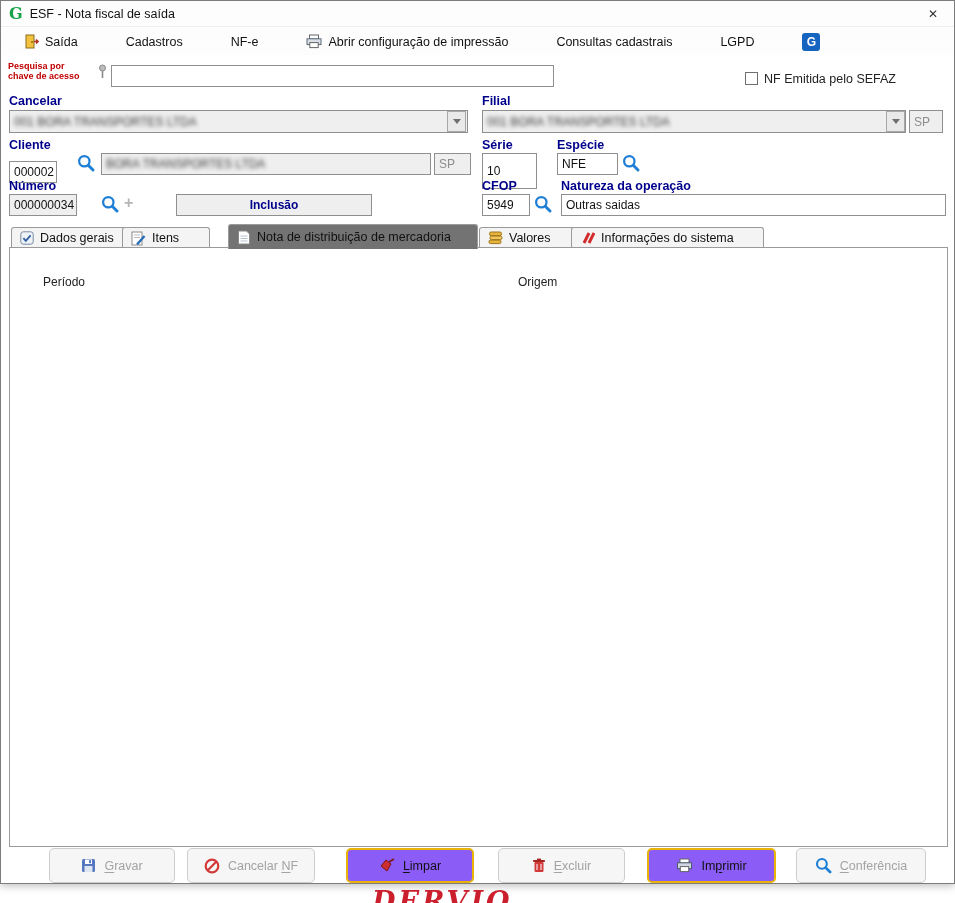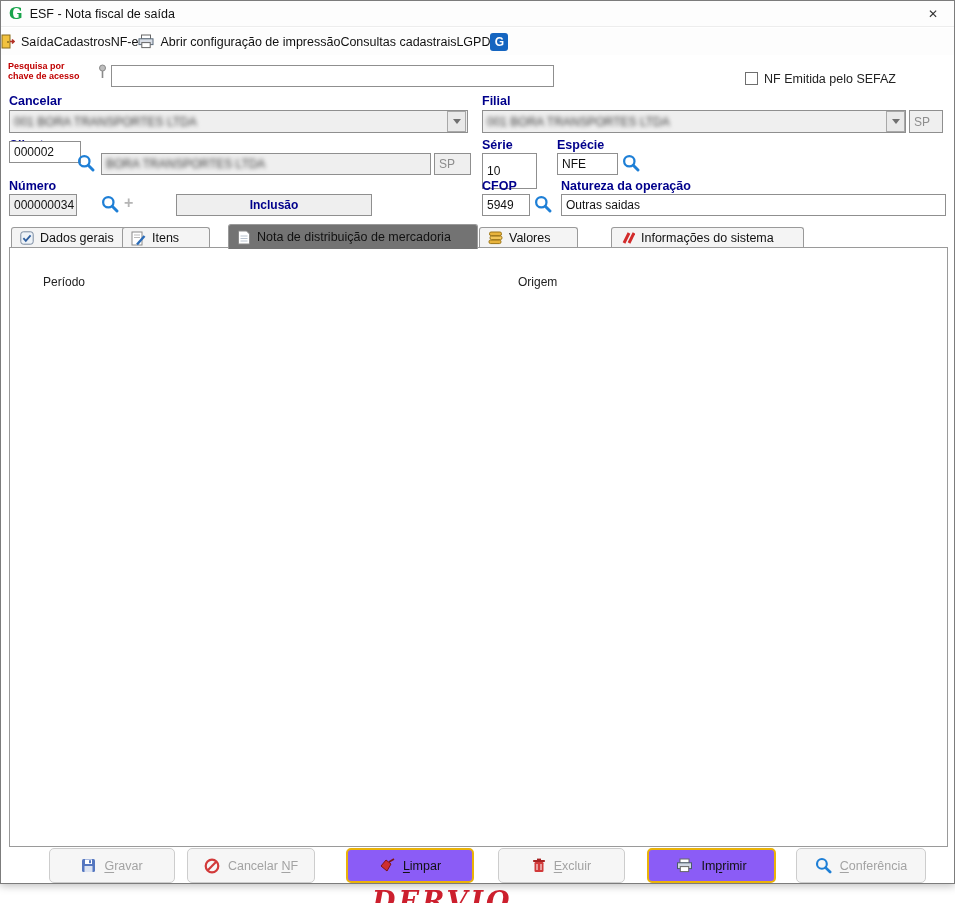--- a/index.html
+++ b/index.html
@@ -7,21 +7,21 @@
   body{font-family:"Liberation Sans",sans-serif;background:#fff;color:#111}
   .screen{position:relative;width:955px;height:903px;background:#fff;overflow:hidden}
   .window{position:absolute;left:0;top:0;width:955px;height:884px;background:#fff;border:1px solid #7c7c7c;box-shadow:0 2px 8px rgba(0,0,0,.25)}
   .abs{position:absolute}
   
   .titlebar{position:absolute;left:0;top:0;right:0;height:26px;background:#fdfdfd;display:flex;align-items:center;border-bottom:1px solid #ededed}
   .logo-g{margin-left:8px;color:#18a34a;font-weight:bold;font-size:16px;font-family:"DejaVu Serif",serif}
   .wtitle{font-size:12.5px;margin-left:7px}
   .closebtn{position:absolute;right:0;top:0;width:42px;height:26px;display:flex;align-items:center;justify-content:center;font-size:12px;color:#333;cursor:default}
   .menubar{position:absolute;left:0;top:27px;right:0;height:27px;display:flex;align-items:center;font-size:12.5px;background:#fdfdfd}
-  .mi{padding:0 0;height:100%;display:flex;align-items:center;gap:6px}
+  .mi{padding:0 24px;height:100%;display:flex;align-items:center;gap:6px}
   .gchip{width:18px;height:18px;border-radius:3px;background:#1565c0;color:#fff;font-weight:bold;font-size:12px;display:flex;align-items:center;justify-content:center}
   
   .navy{position:absolute;color:#00008b;font-weight:bold;font-size:12.5px}
   .blk{position:absolute;font-size:12px;color:#222}
   .redlbl{position:absolute;color:#c00000;font-weight:bold;font-size:9px;line-height:10px}
   .fld{position:absolute;border:1px solid #8f8f8f;background:#fff;font-size:12px;display:flex;align-items:center;padding:0 4px;overflow:hidden;white-space:nowrap}
   input.fld{font-family:"Liberation Sans",sans-serif}
   .ro{background:#efefef}
   .blur{filter:blur(2.3px);color:#3a3a3a}
   .dim{color:#8d8d8d}
@@ -126,21 +126,21 @@
   <span class="navy" style="left:481px;top:93px">Filial</span>
   <div class="fld ro" style="left:481px;top:109px;width:424px;height:23px">
         <span class="blur">001 BORA TRANSPORTES LTDA</span>
       </div>
   <span class="combo-btn" style="left:885px;top:110px;width:19px;height:21px">
         <i></i>
       </span>
   <div class="fld ro dim" style="left:908px;top:109px;width:34px;height:23px">SP</div>
 
   <span class="navy" style="left:8px;top:137px">Cliente</span>
-  <div class="fld" style="left:8px;top:140px;width:72px;height:22px">000002</div>
+  <div class="fld" style="left:8px;top:160px;width:48px;height:22px">000002</div>
   <svg class="abs" style="left:76px;top:153px" width="18" height="18" viewBox="0 0 16 16">
         <circle cx="6.5" cy="6.5" r="4.6" fill="none" stroke="#1e7fd6" stroke-width="2"></circle>
         <line x1="10" y1="10" x2="14.2" y2="14.2" stroke="#1e7fd6" stroke-width="2.6" stroke-linecap="round"></line>
       </svg>
   <div class="fld ro" style="left:100px;top:152px;width:330px;height:22px">
         <span class="blur">BORA TRANSPORTES LTDA</span>
       </div>
   <div class="fld ro dim" style="left:433px;top:152px;width:37px;height:22px">SP</div>
   <span class="navy" style="left:481px;top:137px">Série</span>
   <div class="fld" style="left:481px;top:152px;width:55px;height:36px">10</div>
@@ -194,21 +194,21 @@
     <span>Nota de distribuição de mercadoria</span>
   </div>
   <div class="tab" style="left:478px;width:99px">
     <svg width="15" height="14" viewBox="0 0 15 14">
           <rect x="1" y="9" width="12" height="3.6" rx="1.6" fill="#e8b33c" stroke="#9c7518"></rect>
           <rect x="2" y="5" width="12" height="3.6" rx="1.6" fill="#f2c65a" stroke="#9c7518"></rect>
           <rect x="1.5" y="1" width="12" height="3.6" rx="1.6" fill="#e8b33c" stroke="#9c7518"></rect>
         </svg>
     <span>Valores</span>
   </div>
-  <div class="tab" style="left:610px;width:193px">
+  <div class="tab" style="left:570px;width:193px">
     <svg width="15" height="14" viewBox="0 0 15 14">
           <line x1="4" y1="12" x2="9" y2="2" stroke="#d22b2b" stroke-width="3"></line>
           <line x1="9" y1="12" x2="14" y2="2" stroke="#d22b2b" stroke-width="3"></line>
         </svg>
     <span>Informações do sistema</span>
   </div>
 
   <div class="panel"></div>
 
   <span class="legend" style="left:38px;top:274px">Período</span>

